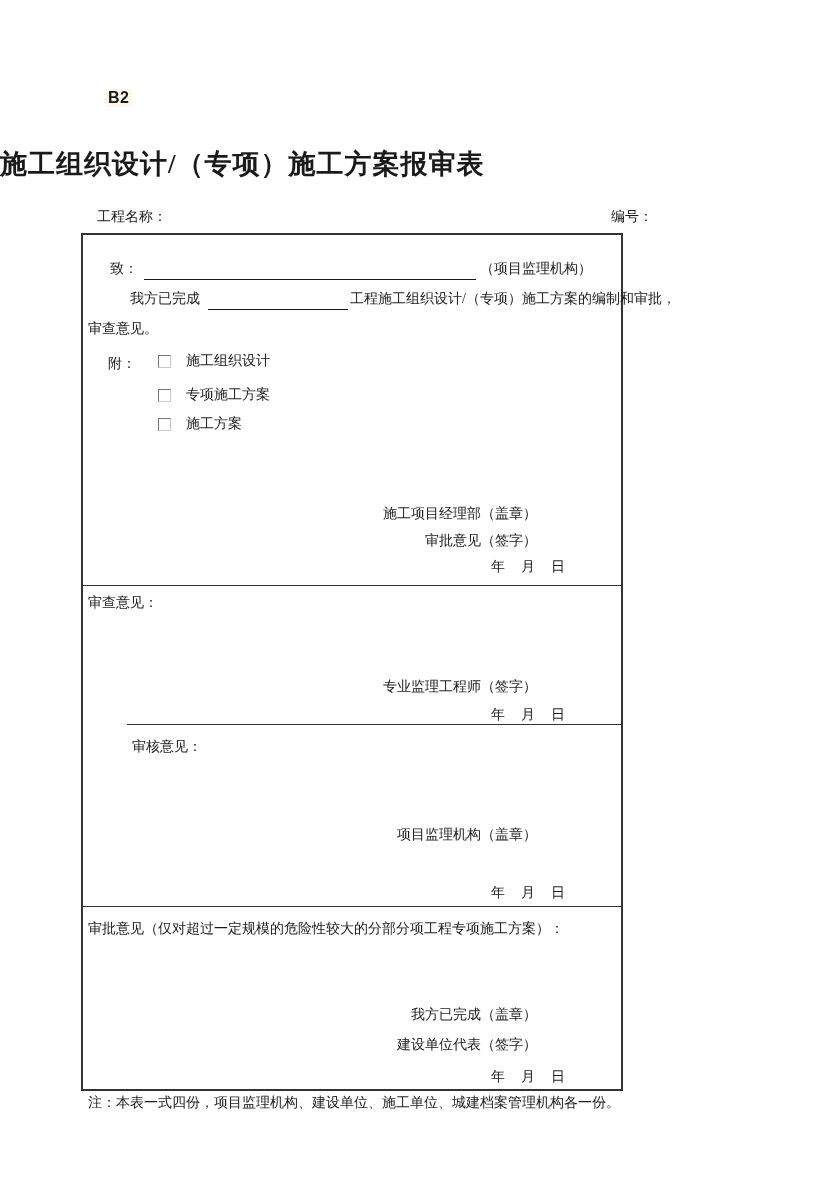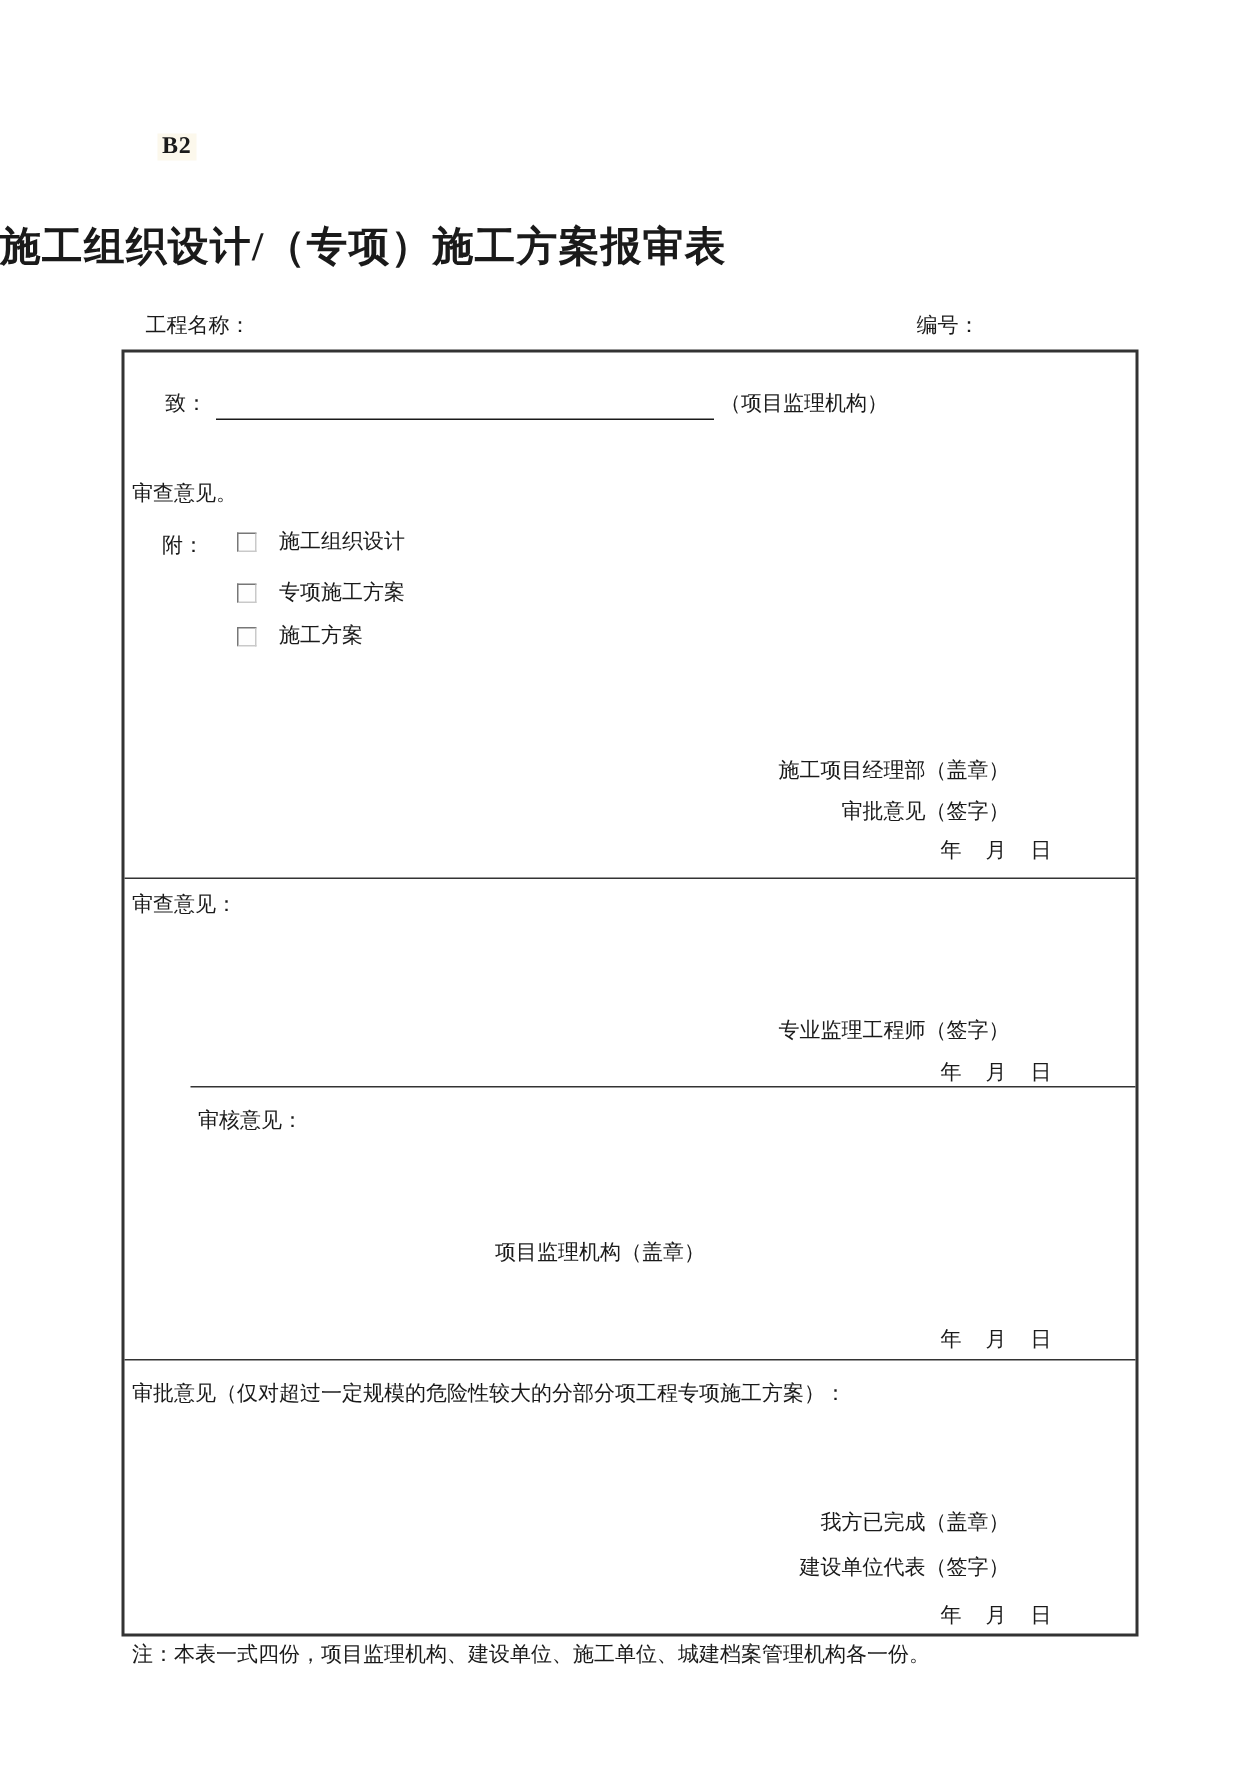--- a/index.html
+++ b/index.html
@@ -6,34 +6,34 @@
   body{
     width:838px;height:1186px;background:#ffffff;
     font-family:"Liberation Serif","DejaVu Serif",serif;
     color:#1a1a1a;position:relative;overflow:hidden;
     -webkit-font-smoothing:antialiased;
   }
   .page{position:absolute;inset:0;}
 
   .b2-label{
     position:absolute;left:105px;top:89px;
-    font-family:Liberation Serif, serif;
+    font-family:Liberation Sans, sans-serif;
     font-weight:bold;font-size:16px;letter-spacing:.5px;
     background:#fcf8ec;padding:0 3px;
   }
   .doc-title{
     position:absolute;left:0;top:146px;width:100%;
     text-align:left;font-size:27px;font-weight:bold;letter-spacing:1px;
   }
   .meta-label{position:absolute;top:208px;font-size:14px;}
   .meta-project{left:97px;}
   .meta-number{left:611px;}
 
   .form-box{
-    position:absolute;left:81px;top:233px;width:678px;height:858px;
+    position:absolute;left:81px;top:233px;width:542px;height:858px;
     box-sizing:border-box;border:2px solid #333;
   }
   .sec{position:relative;box-sizing:border-box;font-size:14px;}
   .sec-1{height:350px;}
   .sec-2{height:139px;border-top:1px solid #333;}
   .sec-3{height:182px;border-top:1px solid #333;margin-left:44px;}
   .sec-4{height:183px;border-top:1px solid #333;}
 
   .line{position:absolute;white-space:nowrap;}
   .blank{
@@ -63,21 +63,21 @@
   .s1-request{top:85px;left:5px;}
   .s1-org{top:270px;}
   .s1-person{top:297px;}
   .s1-date{top:323px;}
 
   .s2-heading{top:8px;}
   .s2-person{top:92px;}
   .s2-date{top:120px;}
 
   .s3-heading{top:13px;}
-  .s3-org{top:101px;text-align:center;}
+  .s3-org{top:101px;}
   .s3-person{top:131px;}
   .s3-date{top:159px;}
 
   .s4-heading{top:13px;}
   .s4-org{top:99px;}
   .s4-person{top:129px;}
   .s4-date{top:161px;}
 
   .footer-note{
     position:absolute;left:88px;top:1094px;font-size:14px;white-space:nowrap;
@@ -93,20 +93,23 @@
   <div class="doc-title">施工组织设计/（专项）施工方案报审表</div>
 
   <div class="meta-label meta-project">工程名称：</div>
   <div class="meta-label meta-number">编号：</div>
 
   <div class="form-box">
 
     <div class="sec sec-1">
       <div class="line s1-to">
         <span>致：</span><span class="blank blank-to"></span><span>（项目监理机构）</span>
+      </div>
+      <div class="line s1-completed">
+        <span>我方已完成</span><span class="blank blank-completed"></span><span>工程施工组织设计/（专项）施工方案的编制和审批，</span>
       </div>
       <div class="line s1-request">审查意见。</div>
 
       <div class="attach-block">
         <div class="line attach-prefix">附：</div>
         <div class="attach-row attach-row-0">
           <span class="checkbox"></span>
           <span>施工组织设计</span>
         </div>
         <div class="attach-row attach-row-1">

